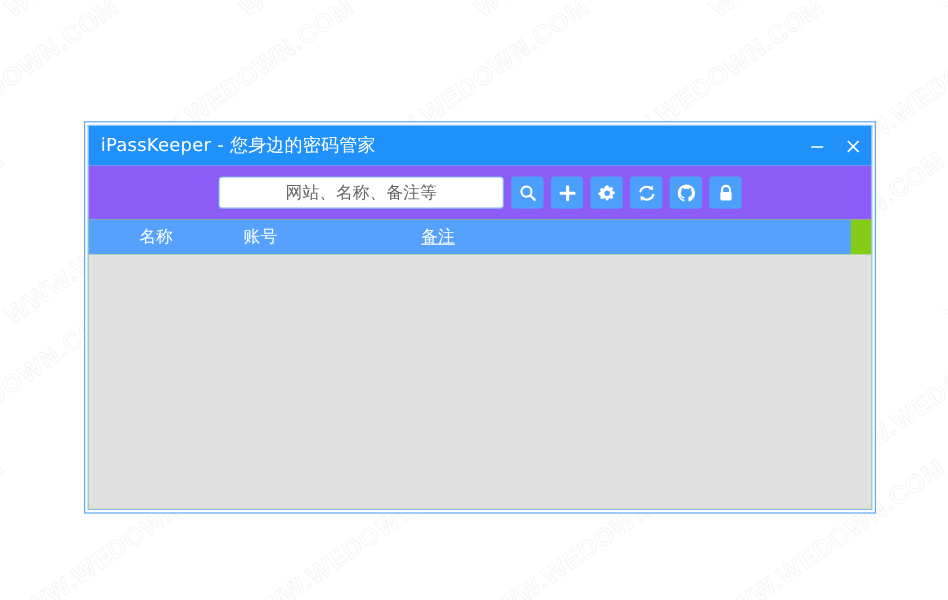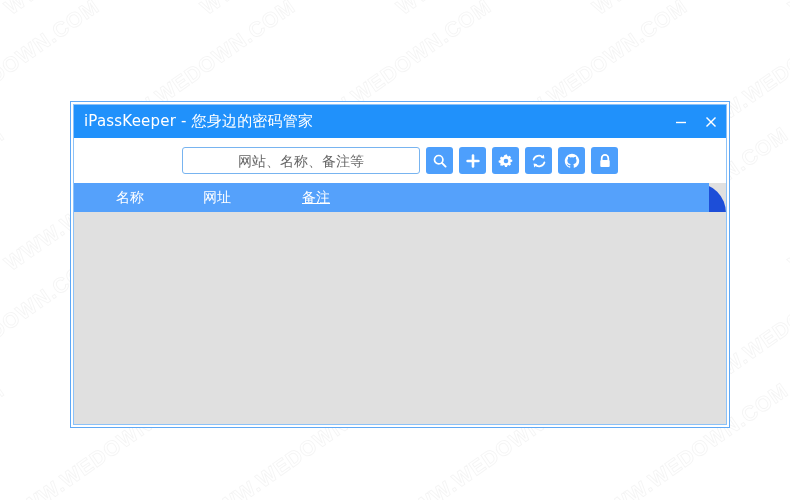--- a/index.html
+++ b/index.html
@@ -91,21 +91,21 @@
     color: #ffffff;
     font-size: 15px;
     cursor: pointer;
     user-select: none;
   }
   .win-btn svg { display: block; }
 
   
   #toolbar {
     flex: 0 0 45px;
-    background: #ffffff;
+    background: #8b5cf6;
     display: flex;
     align-items: center;
     justify-content: center;
     gap: 6px;
     box-sizing: border-box;
   }
   #search-input {
     width: 238px;
     height: 27px;
     box-sizing: border-box;
@@ -134,25 +134,24 @@
     align-items: center;
     justify-content: center;
     cursor: pointer;
     padding: 0;
   }
   .tool-btn svg { display: block; }
 
   
   #table-area {
     flex: 1 1 auto;
-    background: #1d4ed8;
+    background: #84cc16;
     display: flex;
     flex-direction: column;
     min-height: 0;
-    border-radius: 30px;
   }
   #table-header {
     height: 29px;
     flex: 0 0 29px;
     background: #55a1fb;
     display: flex;
     align-items: center;
     margin-right: 17px;
     box-sizing: border-box;
   }
@@ -287,20 +286,20 @@
             <path d="M4.7 7V5.2a3.3 3.3 0 0 1 6.6 0V7" fill="none" stroke="#ffffff" stroke-width="1.7"></path>
             <rect x="3.3" y="6.9" width="9.4" height="7.1" rx="1.1" fill="#ffffff"></rect>
           </svg>
         </span>
       </button>
     </div>
 
     <div id="table-area">
       <div id="table-header">
         <div class="col-head c0">名称</div>
-        <div class="col-head c3">网址</div>
+        <div class="col-head c1">账号</div>
         <div class="col-head c4">备注</div>
       </div>
       <div id="table-body"></div>
     </div>
 
   </div>
 </div>
 
 </body></html>

